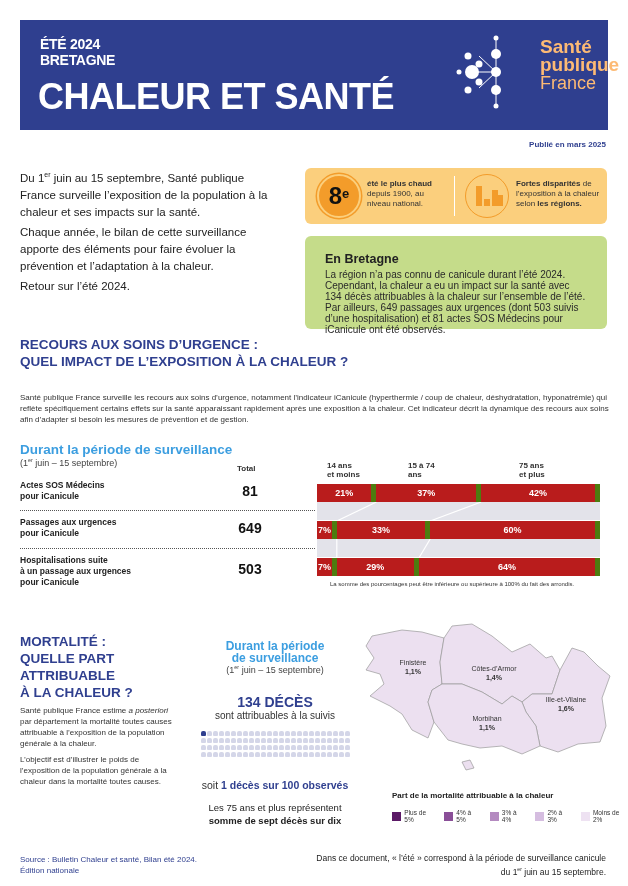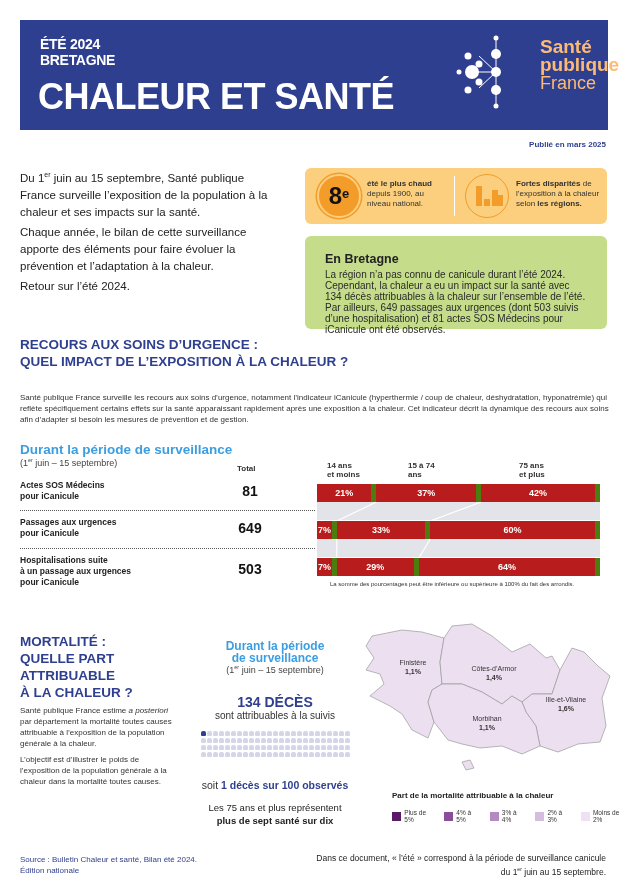--- a/index.html
+++ b/index.html
@@ -310,21 +310,21 @@
     <div class="pp"></div>
     <div class="pp"></div>
     <div class="pp"></div>
     <div class="pp"></div>
     <div class="pp"></div>
     <div class="pp"></div>
   </div>
 <div id="soit" class="abs"><span>soit </span><b>1 décès sur 100 observés</b></div>
 <div id="les75" class="abs">
   <div>Les 75 ans et plus représentent</div>
-  <b>plus de sept santé sur dix</b>
+  <b>somme de sept décès sur dix</b>
 </div>
 
 <svg id="map" class="abs" viewBox="0 0 258 160">
   <g fill="#ece0f0" stroke="#9a9a9a" stroke-width="0.7">
     <path d="M10,14 L40,8 L60,10 L82,16 L78,40 L80,62 L70,68 L66,80 L72,100 L66,116 L50,108 L40,92 L28,84 L8,74 L22,62 L18,52 L4,48 L12,36 L4,24 Z"></path>
     <path d="M82,16 L90,4 L110,2 L130,14 L150,30 L168,22 L184,36 L190,34 L198,48 L190,72 L170,72 L160,80 L150,74 L140,82 L120,70 L100,62 L80,62 L78,40 Z"></path>
     <path d="M198,48 L210,26 L222,30 L236,44 L248,54 L240,76 L244,104 L238,120 L216,122 L196,130 L178,124 L174,104 L164,90 L160,80 L170,72 L190,72 Z"></path>
     <path d="M80,62 L100,62 L120,70 L140,82 L150,74 L160,80 L164,90 L174,104 L178,124 L160,132 L140,124 L118,126 L100,122 L86,118 L72,100 L66,80 L70,68 Z"></path>
     <path d="M100,140 L108,138 L112,146 L104,148 Z"></path>
   </g>

